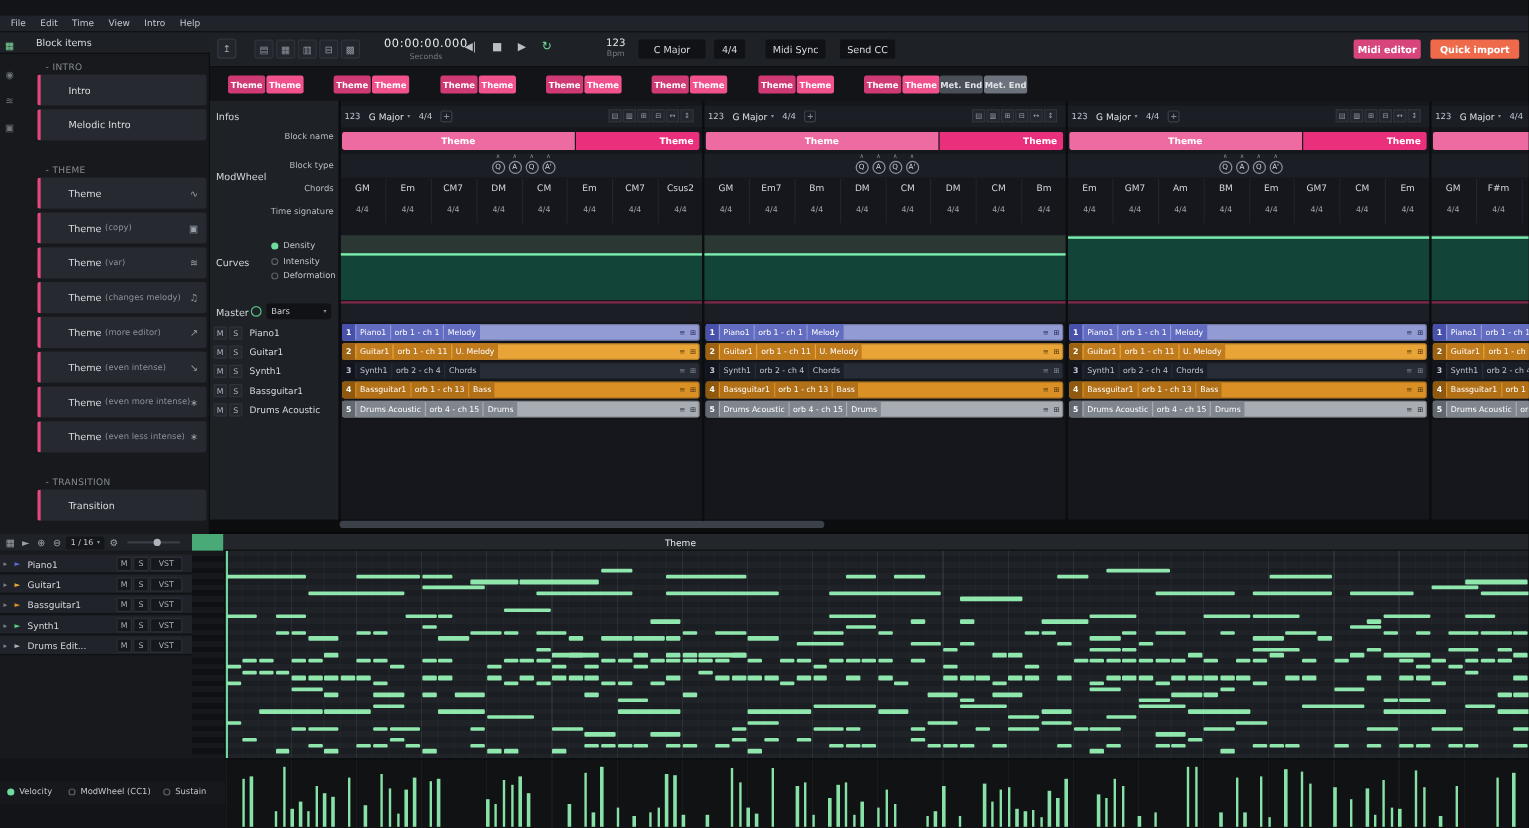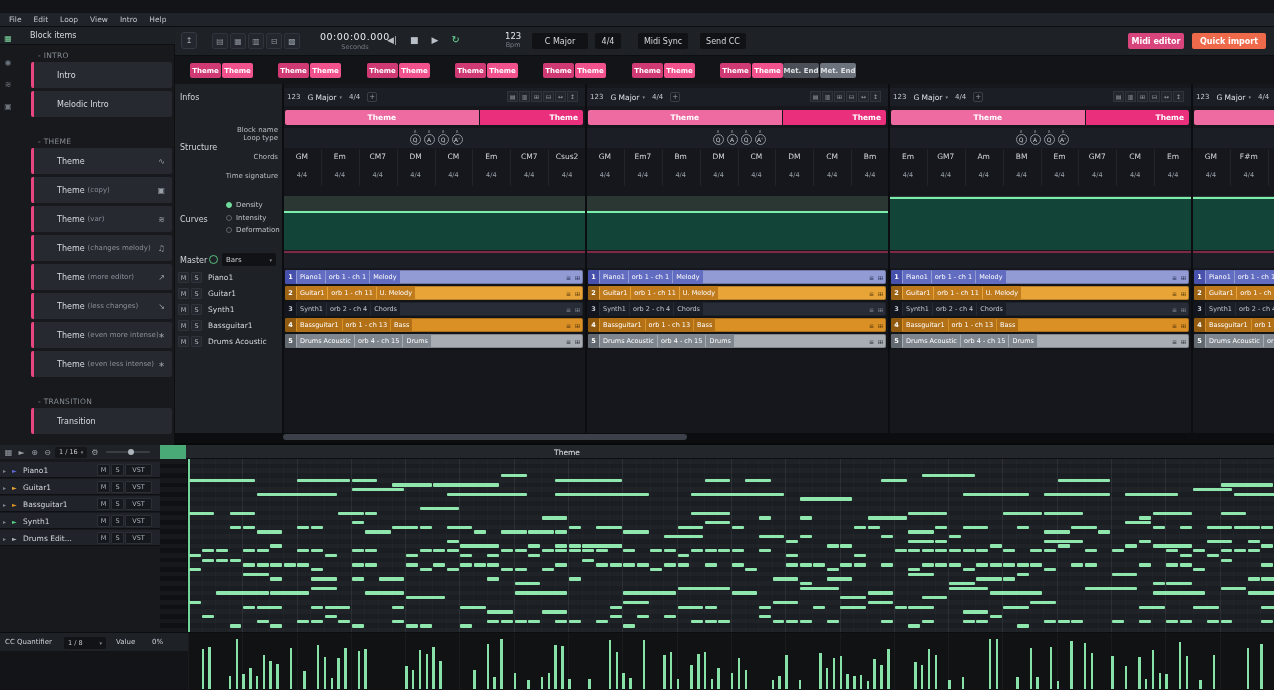--- a/index.html
+++ b/index.html
@@ -99,21 +99,21 @@
 </style>
 </head>
 <body>
 
 <div id="app">
 
 
   <div id="menubar">
       <div class="menu-item">File</div>
       <div class="menu-item">Edit</div>
-      <div class="menu-item">Loop</div>
+      <div class="menu-item">Time</div>
       <div class="menu-item">View</div>
       <div class="menu-item">Intro</div>
       <div class="menu-item">Help</div>
     </div>
 
   <div id="sidebar-bg"></div>
   <div id="sideheader">
     <span>Block items</span>
   </div>
 
@@ -144,23 +144,23 @@
     </div>
     <div class="tb-box" style="left:357px;width:56px">C Major</div>
     <div class="tb-box" style="left:420px;width:26px">4/4</div>
     <div class="tb-box" style="left:463px;width:50px">Midi Sync</div>
     <div class="tb-box" style="left:525px;width:46px">Send CC</div>
     <div class="tb-btn" style="left:953px;width:56px;background:#d8447c">Midi editor</div>
     <div class="tb-btn" style="left:1017px;width:74px;background:#ee6a4b">Quick import</div>
   </div>
 
   <span class="lblL" style="left:180px;top:93px">Infos</span>
-  <span class="lblL" style="left:180px;top:143px">Structure</span>
-  <span class="lblR" style="left:198px;top:126px">Block name</span>
-  <span class="lblR" style="left:198px;top:134px">Loop type</span>
+  <span class="lblL" style="left:180px;top:143px">ModWheel</span>
+  <span class="lblR" style="left:198px;top:110px">Block name</span>
+  <span class="lblR" style="left:198px;top:134px">Block type</span>
   <span class="lblR" style="left:198px;top:153px">Chords</span>
   <span class="lblR" style="left:198px;top:172px">Time signature</span>
   <span class="lblL" style="left:180px;top:215px">Curves</span>
   <span class="lblL" style="left:180px;top:256px">Master</span>
   <div id="master-power"></div>
   <div id="bars-box">
     <span>Bars</span>
     <span style="font-size:5px;color:#8a9097">▾</span>
   </div>
 
@@ -515,29 +515,28 @@
       <div class="note" style="left: 883.175px; top: 160.6px; width: 11.975px; height: 3.4px; background: rgb(143, 231, 173);"></div>
       <div class="note" style="left: 923.9px; top: 160.6px; width: 11.975px; height: 3.4px; background: rgb(143, 231, 173);"></div>
       <div class="note" style="left: 951.05px; top: 160.6px; width: 11.975px; height: 3.4px; background: rgb(143, 231, 173);"></div>
       <div class="note" style="left: 978.2px; top: 160.6px; width: 11.975px; height: 3.4px; background: rgb(143, 231, 173);"></div>
       <div class="note" style="left: 991.775px; top: 160.6px; width: 11.975px; height: 3.4px; background: rgb(143, 231, 173);"></div>
       <div class="note" style="left: 1018.92px; top: 160.6px; width: 11.975px; height: 3.4px; background: rgb(143, 231, 173);"></div>
       <div class="note" style="left: 1032.5px; top: 160.6px; width: 11.975px; height: 3.4px; background: rgb(143, 231, 173);"></div>
       <div class="note" style="left: 1073.22px; top: 160.6px; width: 11.975px; height: 3.4px; background: rgb(143, 231, 173);"></div>
     </div>
 
-  <div id="cc-row1">
-    <span class="cc-lbl" style="left:5px;top:5px">CC Quantifier</span>
-    <div id="ccq-dd">
-      <span>1 / 8</span>
-      <span style="font-size:5px;color:#8a9097">▾</span>
-    </div>
-    <span class="cc-lbl" style="left:116px;top:5px">Value</span>
-    <span class="cc-lbl" style="left:152px;top:5px">0%</span>
-  </div>
+  <div id="cc-row2">
+      <div class="radio on" style="left: 6px; top: 6px;"></div>
+      <div class="radio-lbl" style="left: 16px; top: 5px;">Velocity</div>
+      <div class="radio" style="left: 57px; top: 6px;"></div>
+      <div class="radio-lbl" style="left: 67px; top: 5px;">ModWheel (CC1)</div>
+      <div class="radio" style="left: 136px; top: 6px;"></div>
+      <div class="radio-lbl" style="left: 146px; top: 5px;">Sustain</div>
+    </div>
   <div id="vel-lane">
       <div class="vbar" style="left: 13.574px; height: 39.8262px;"></div>
       <div class="vbar" style="left: 20.361px; height: 41.6978px;"></div>
       <div class="vbar" style="left: 40.722px; height: 12.6971px;"></div>
       <div class="vbar" style="left: 47.509px; height: 49.9759px;"></div>
       <div class="vbar" style="left: 54.296px; height: 15.4903px;"></div>
       <div class="vbar" style="left: 61.083px; height: 21.1969px;"></div>
       <div class="vbar" style="left: 67.87px; height: 13.321px;"></div>
       <div class="vbar" style="left: 74.657px; height: 33.5328px;"></div>
       <div class="vbar" style="left: 81.444px; height: 28.0709px;"></div>
@@ -679,21 +678,21 @@
       <div class="side-item-suffix">(changes melody)</div>
       <div class="side-item-ico">♫</div>
     </div>
     <div class="side-item" style="position: absolute; left: 31px; top: 264px; width: 141px; height: 26px;">
       <div class="side-item-name">Theme</div>
       <div class="side-item-suffix">(more editor)</div>
       <div class="side-item-ico">↗</div>
     </div>
     <div class="side-item" style="position: absolute; left: 31px; top: 293px; width: 141px; height: 26px;">
       <div class="side-item-name">Theme</div>
-      <div class="side-item-suffix">(less changes)</div>
+      <div class="side-item-suffix">(even intense)</div>
       <div class="side-item-ico">↘</div>
     </div>
     <div class="side-item" style="position: absolute; left: 31px; top: 322px; width: 141px; height: 26px;">
       <div class="side-item-name">Theme</div>
       <div class="side-item-suffix">(even more intense)</div>
       <div class="side-item-ico">∗</div>
     </div>
     <div class="side-item" style="position: absolute; left: 31px; top: 351px; width: 141px; height: 26px;">
       <div class="side-item-name">Theme</div>
       <div class="side-item-suffix">(even less intense)</div>

